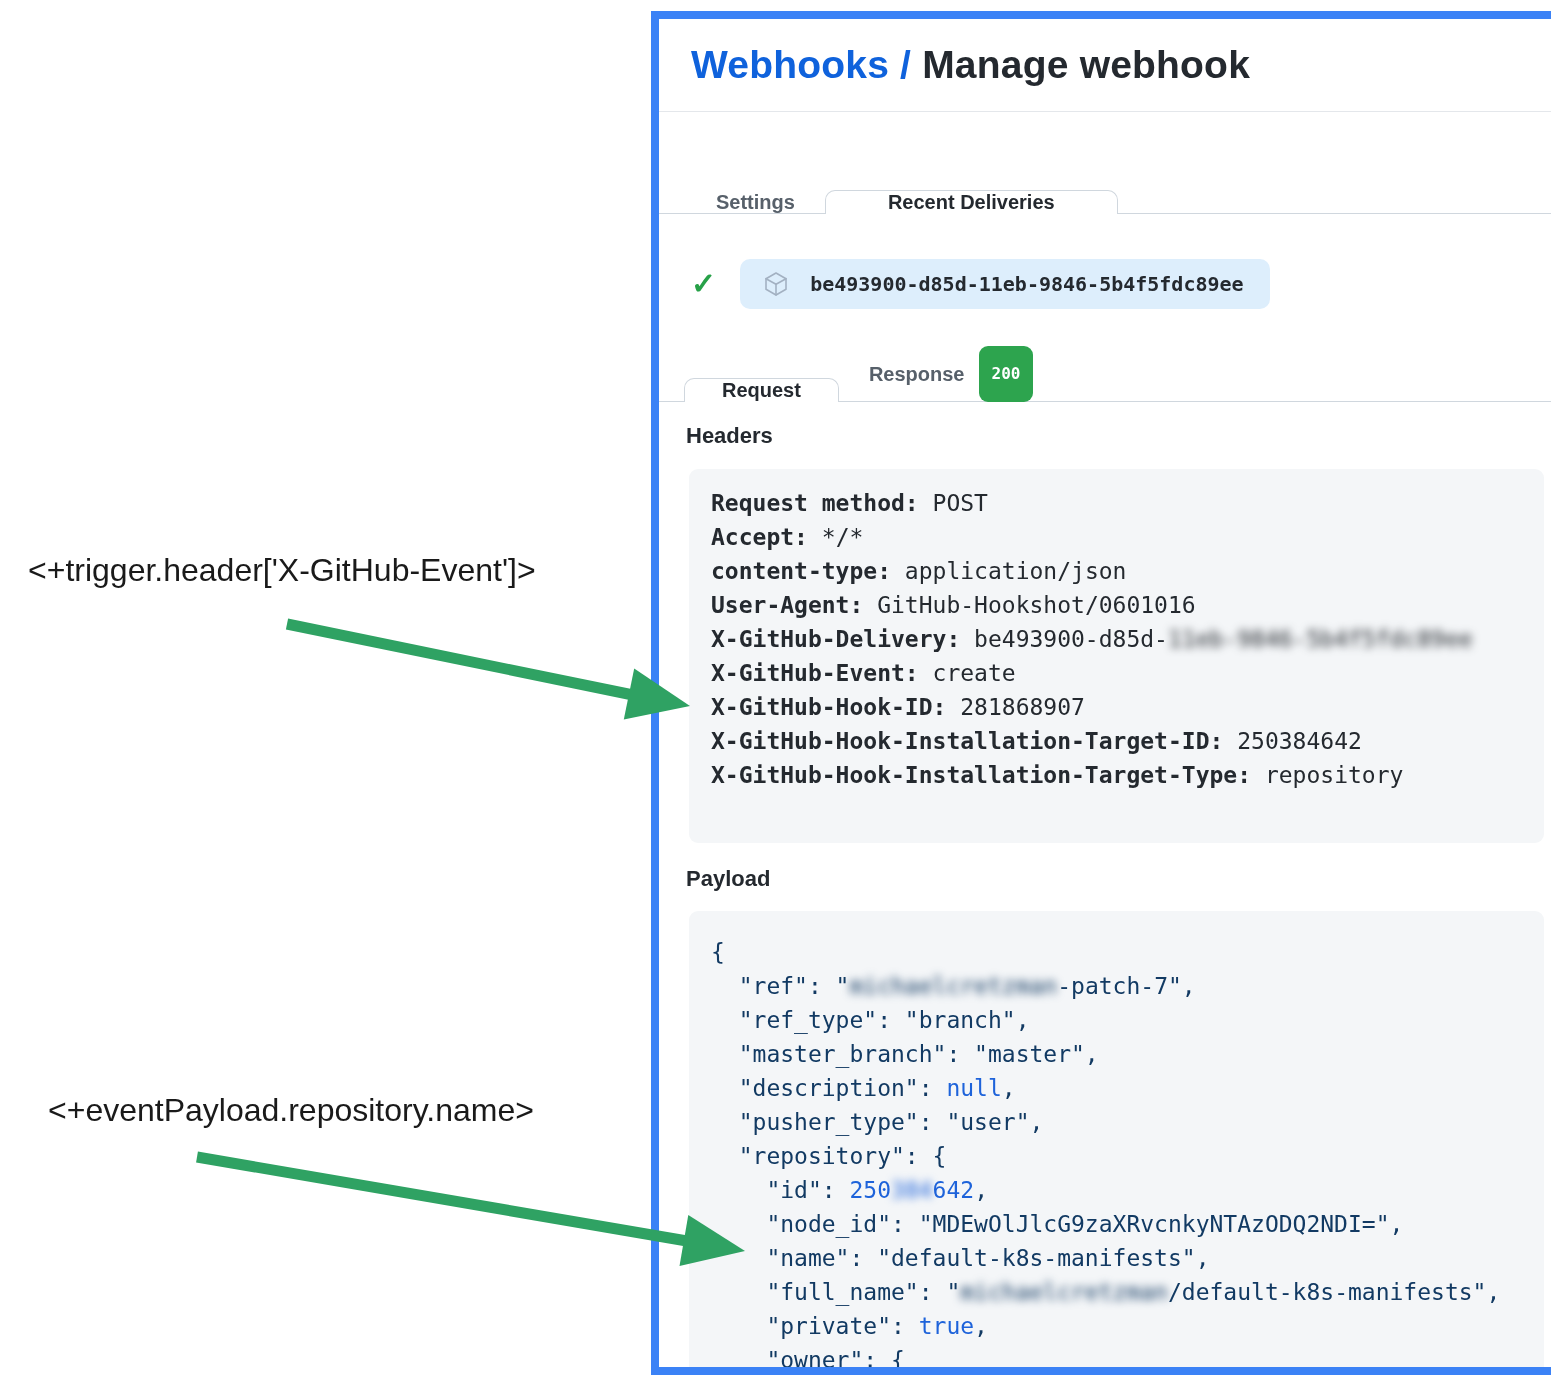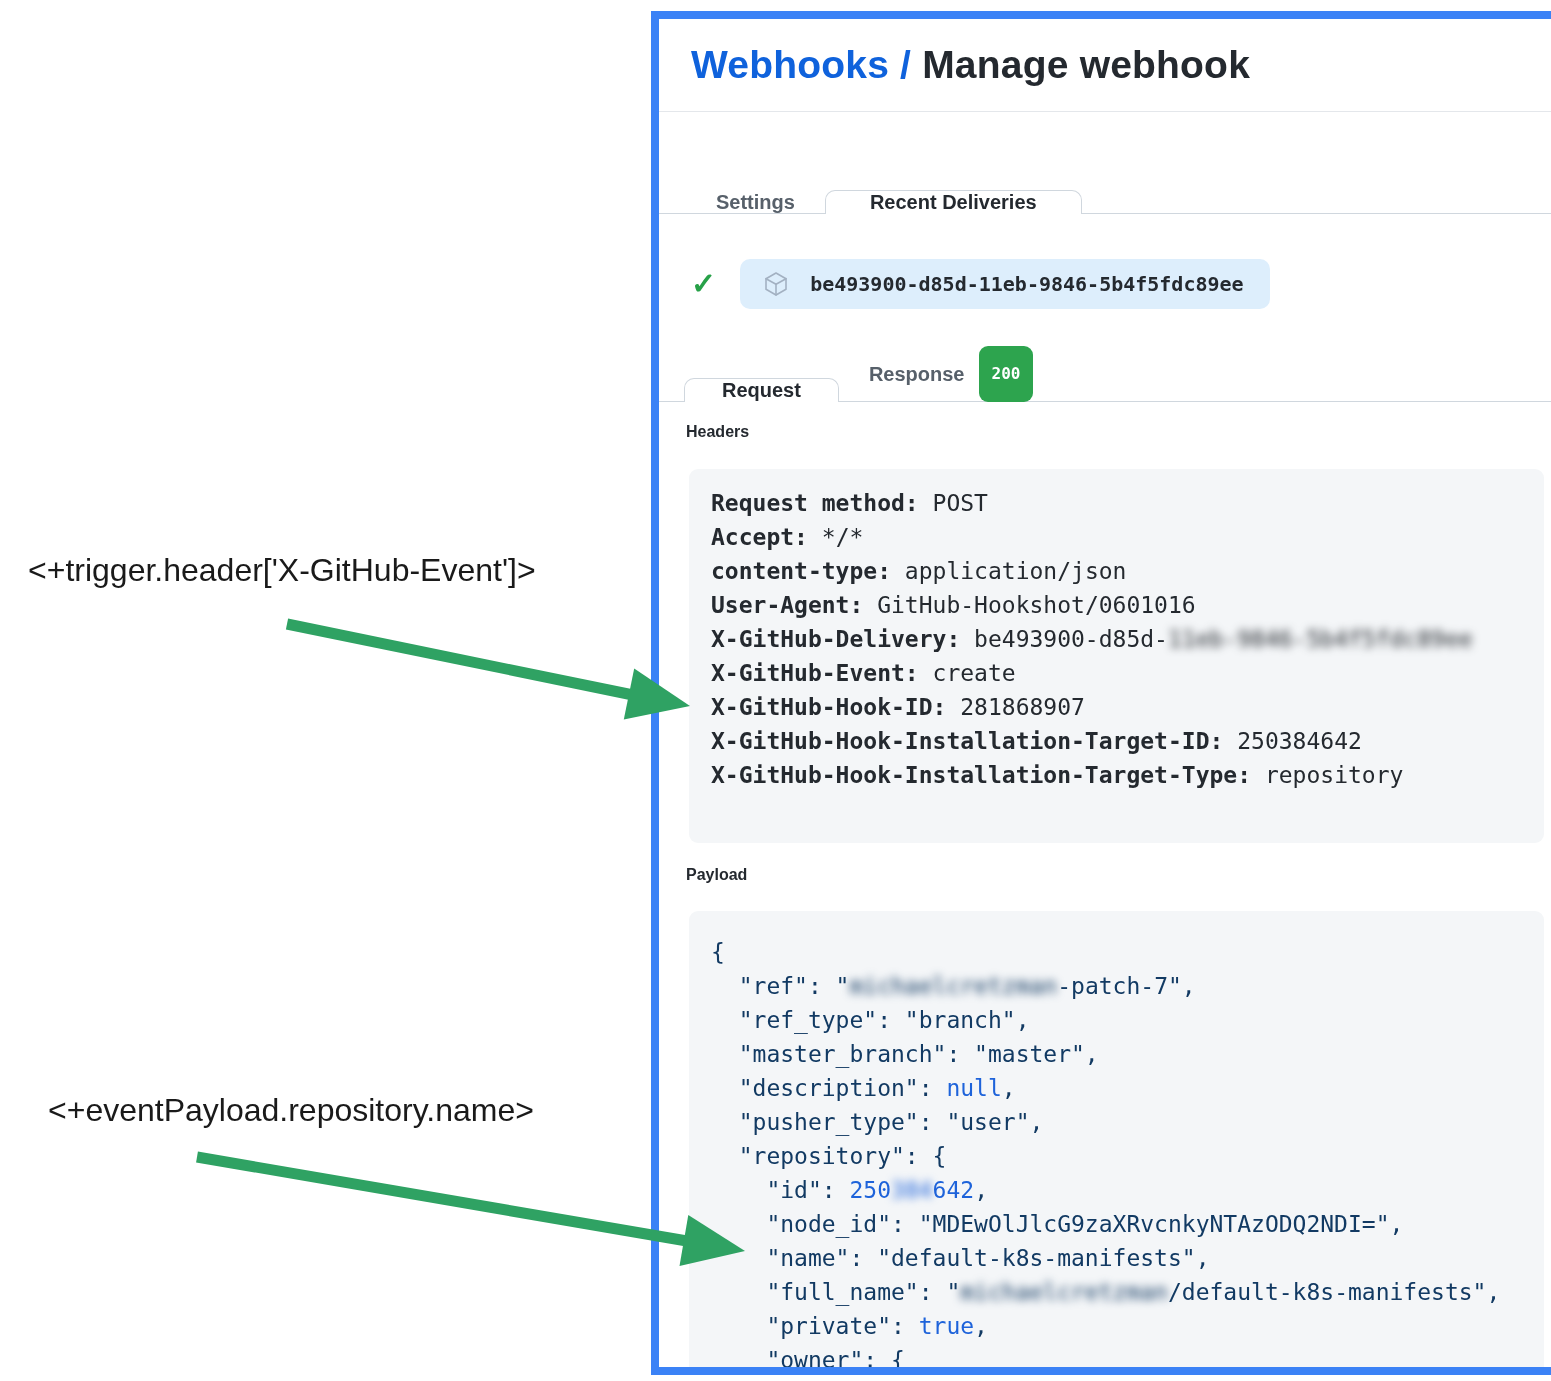--- a/index.html
+++ b/index.html
@@ -94,21 +94,21 @@
     white-space: nowrap;
     cursor: pointer;
   }
   .tab.plain { color: var(--tab-text); padding: 0 30px; }
   .tab.active {
     color: var(--text-dark);
     background: #ffffff;
     border: 1px solid var(--border-gray);
     border-bottom: none;
     border-radius: 10px 10px 0 0;
-    padding: 0 44px;
+    padding: 0 62px;
     position: relative;
     z-index: 2;
   }
   .tabbar-sub .tab.active { padding: 0 37px; }
   .tabbar-sub .tab.plain  { gap: 14px; }
 
   .badge {
     display: inline-block;
     background: var(--badge-green);
     color: #ffffff;
@@ -153,21 +153,21 @@
     font-size: 20px;
     font-weight: 600;
     color: var(--text-dark);
   }
 
   
   .section-heading {
     position: absolute;
     left: 27px;
     margin: 0;
-    font-size: 16px;
+    font-size: 22px;
     font-weight: 700;
     color: var(--text-dark);
   }
   .h-headers { top: 404px; }
   .h-payload { top: 847px; }
 
   .code-box {
     position: absolute;
     left: 30px;
     width: 855px;

